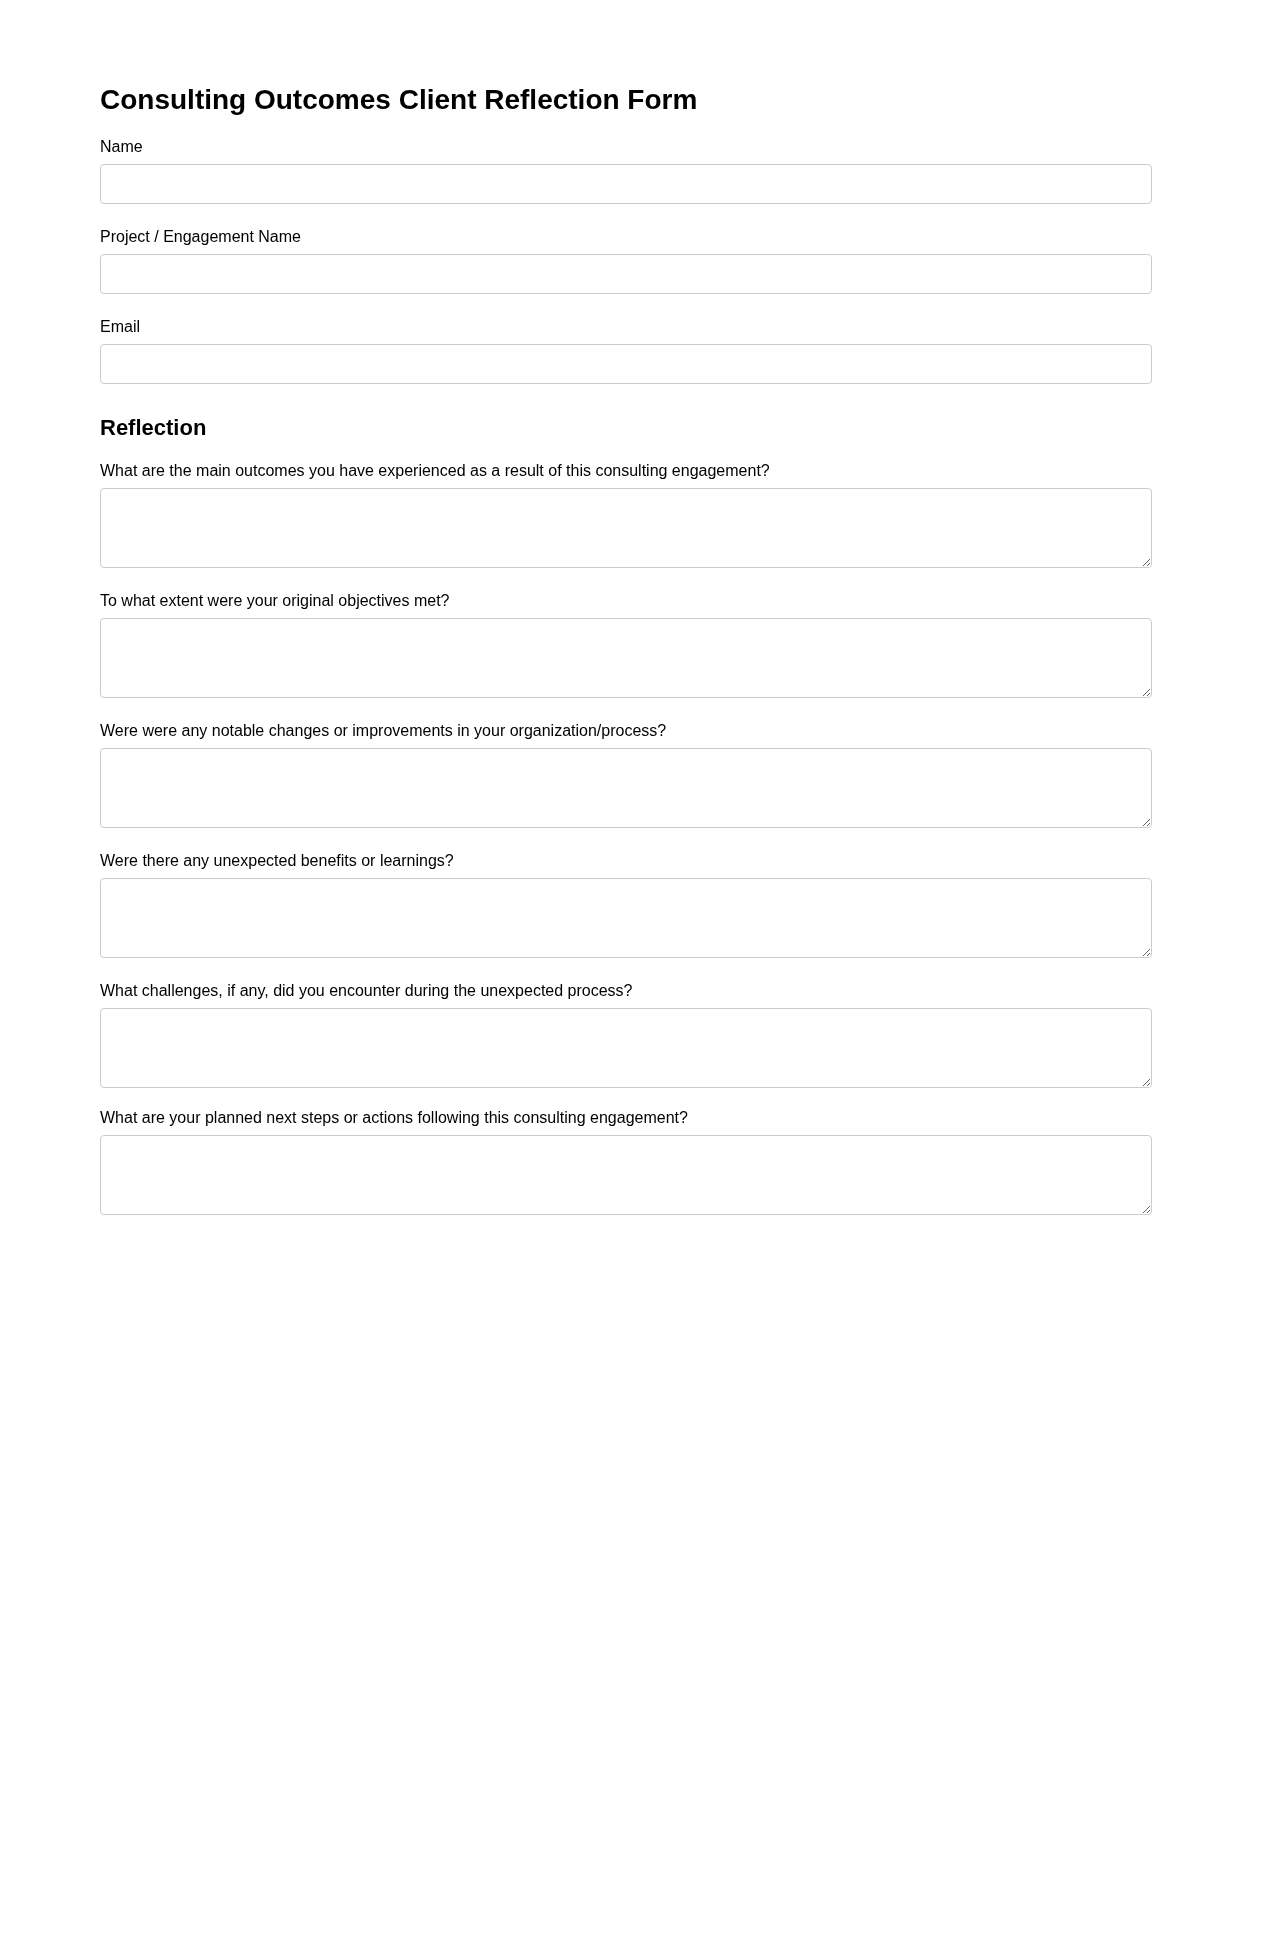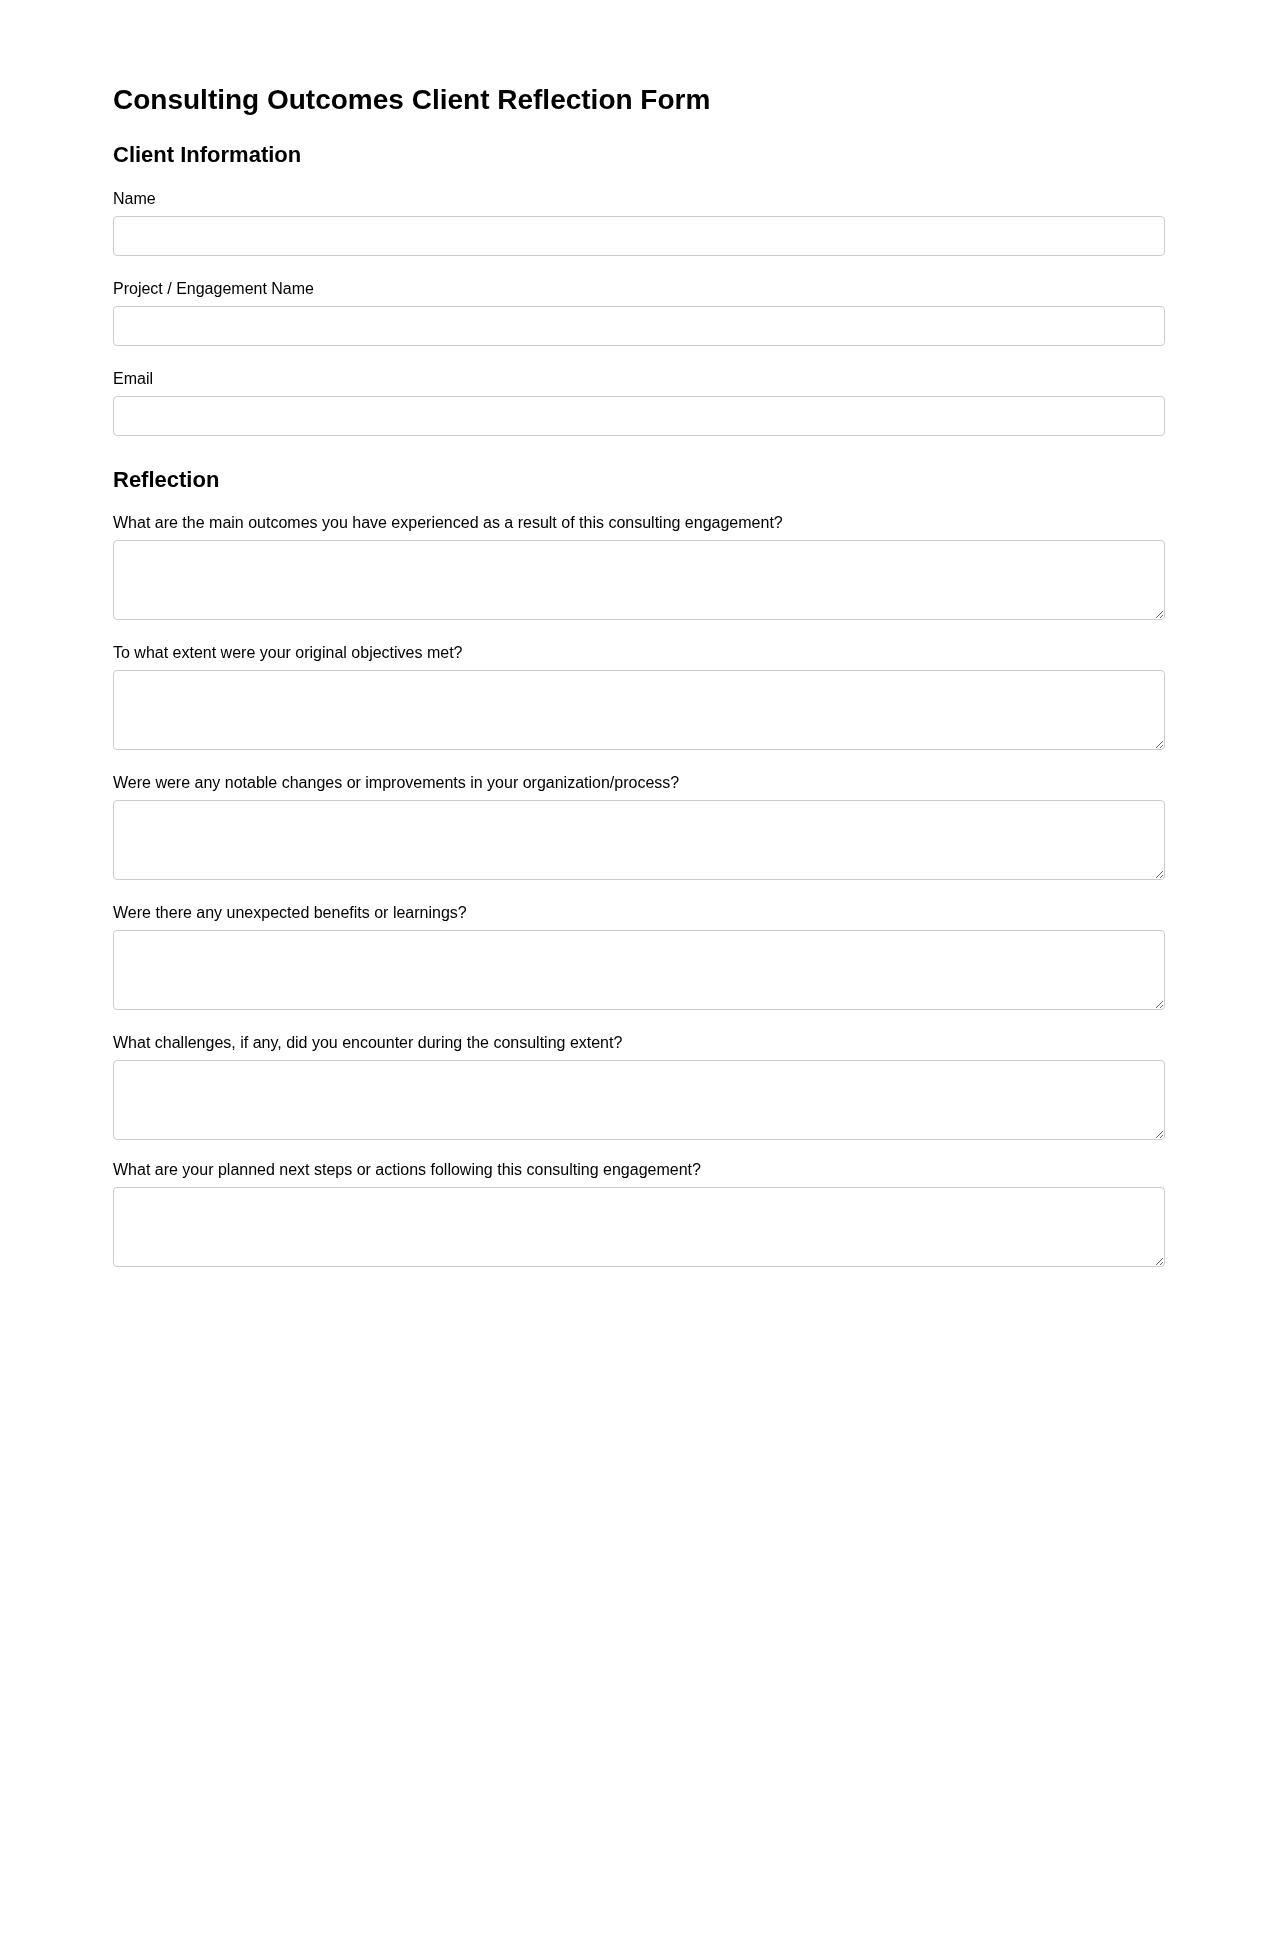--- a/index.html
+++ b/index.html
@@ -18,21 +18,21 @@
     .viewport-clip {
       position: absolute;
       left: 0;
       top: 0;
       width: 1263px;
       height: 1299px;
       overflow: hidden;
     }
     .container {
       position: absolute;
-      left: 113px;
+      left: 100px;
       top: 0;
       width: 1052px;
     }
     h1.page-title {
       margin: 84px 0 0 0;
       font-size: 28px;
       line-height: 32px;
       font-weight: bold;
       white-space: nowrap;
     }
@@ -93,21 +93,20 @@
 <body>
 
 <div class="viewport-clip">
   <div class="container">
 
     <h1 class="page-title">Consulting Outcomes Client Reflection Form</h1>
 
     <form>
 
       <section class="section-client">
-        <h2 class="section-title">Client Information</h2>
 
         <div class="field">
           <label class="field-label" for="f-name">Name</label>
           <input id="f-name" class="text-input" type="text" value="" style="">
         </div>
 
         <div class="field">
           <label class="field-label" for="f-project">Project / Engagement Name</label>
           <input id="f-project" class="text-input" type="text" value="" style="">
         </div>
@@ -135,21 +134,21 @@
           <label class="field-label" for="f-q3">Were were any notable changes or improvements in your organization/process?</label>
           <textarea id="f-q3" class="text-area" style=""></textarea>
         </div>
 
         <div class="field">
           <label class="field-label" for="f-q4">Were there any unexpected benefits or learnings?</label>
           <textarea id="f-q4" class="text-area" style=""></textarea>
         </div>
 
         <div class="field">
-          <label class="field-label" for="f-q5">What challenges, if any, did you encounter during the consulting extent?</label>
+          <label class="field-label" for="f-q5">What challenges, if any, did you encounter during the unexpected process?</label>
           <textarea id="f-q5" class="text-area" style=""></textarea>
         </div>
       </section>
 
       <section class="section-future">
 
         <div class="field">
           <label class="field-label" for="f-q6">What are your planned next steps or actions following this consulting engagement?</label>
           <textarea id="f-q6" class="text-area" style=""></textarea>
         </div>

